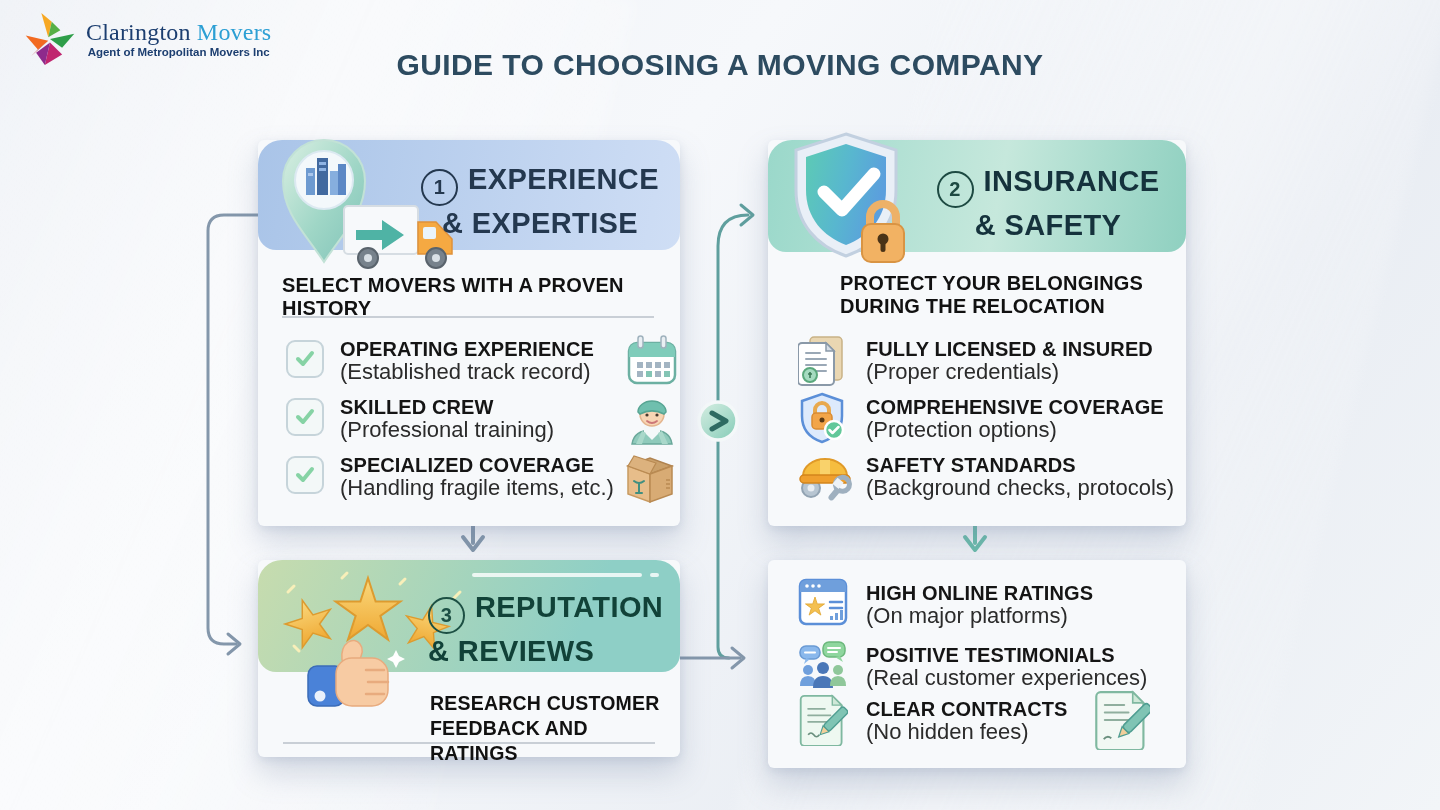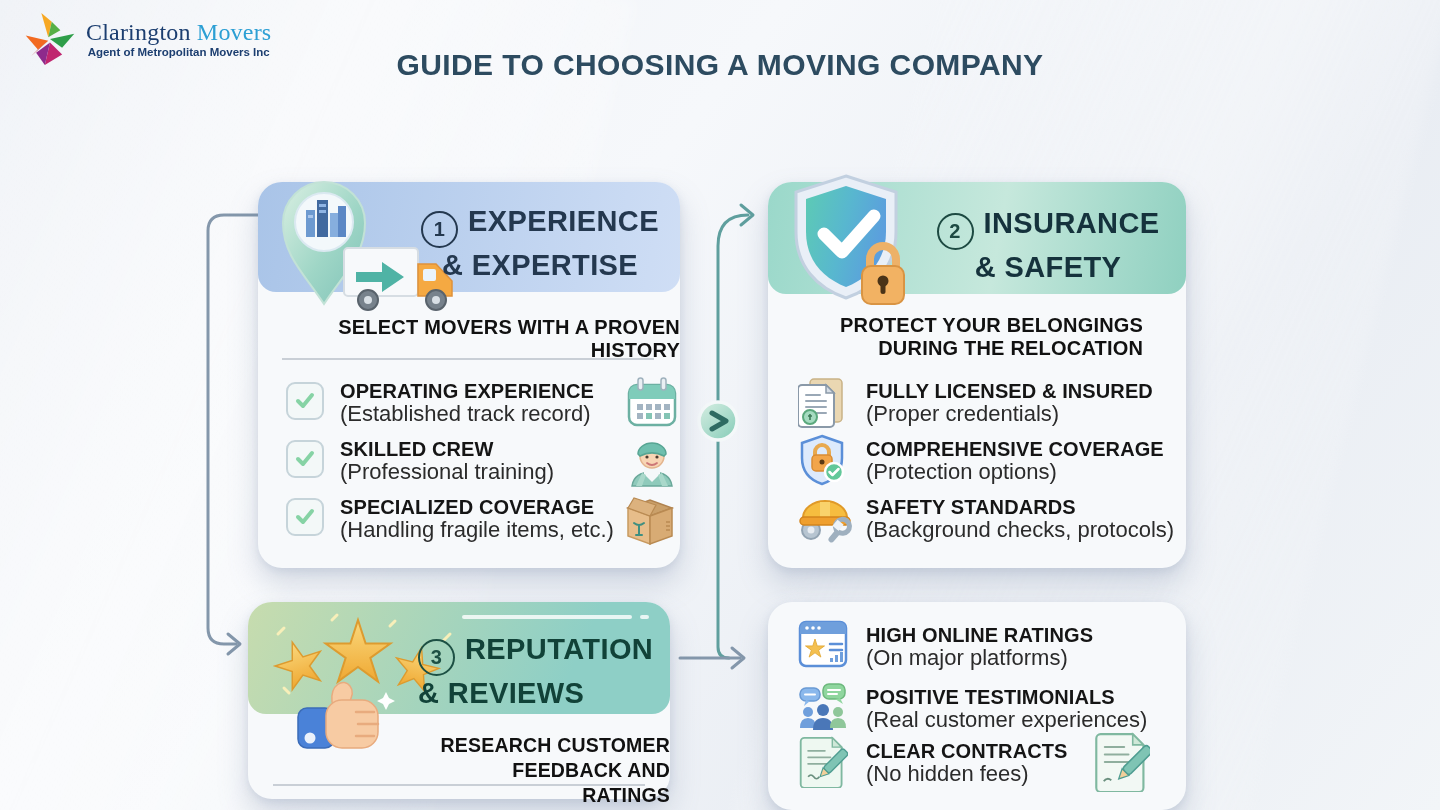--- a/index.html
+++ b/index.html
@@ -16,42 +16,42 @@
   .brandline{font-family:"Liberation Serif",serif;font-size:24px;letter-spacing:.2px;}
   .brand1{color:var(--brand-navy);}
   .brand2{color:var(--brand-blue);}
   .tagline{font-size:11.5px;font-weight:bold;color:var(--brand-navy);margin-top:3px;text-align:center;}
 
   
   .pageTitle{position:absolute;top:48px;left:720px;transform:translateX(-50%);
     font-size:30px;font-weight:800;letter-spacing:.4px;color:var(--page-title);white-space:nowrap;}
 
   
-  .card{position:absolute;background:#f7f9fb;border-radius:24px;
-    box-shadow:0 16px 30px rgba(110,130,160,.28),0 3px 8px rgba(110,130,160,.15);margin-top:42px;}
+  .card{position:absolute;background:#f7f9fb;border-radius:6px;
+    box-shadow:0 16px 30px rgba(110,130,160,.28),0 3px 8px rgba(110,130,160,.15);}
   .banner{position:absolute;left:0;top:0;width:100%;border-radius:24px 24px 18px 18px;}
   .card1{left:258px;top:140px;width:422px;height:386px;}
   .card1 .banner{height:110px;background:linear-gradient(100deg,var(--card1-gradient-start),var(--card1-gradient-end));}
   .card2{left:768px;top:140px;width:418px;height:386px;}
   .card2 .banner{height:112px;background:linear-gradient(100deg,var(--card2-gradient-start),var(--card2-gradient-end) 55%,#8fd0c0);}
-  .card3{left:248px;top:560px;width:422px;height:197px;}
+  .card3{left:258px;top:560px;width:422px;height:197px;}
   .card3 .banner{height:112px;background:linear-gradient(115deg,var(--card3-gradient-start),var(--card3-gradient-end) 75%);}
   .card4{left:768px;top:560px;width:418px;height:208px;}
 
   .bannerTitle{position:absolute;font-weight:800;font-size:29px;line-height:34px;letter-spacing:.4px;}
   .card1 .bannerTitle{left:150px;right:8px;top:22px;text-align:center;color:var(--card1-title);}
   .card2 .bannerTitle{left:150px;right:8px;top:24px;text-align:center;color:var(--card2-title);}
   .card3 .bannerTitle{left:170px;top:30px;text-align:left;color:var(--card3-title);}
   .numCircle{display:inline-flex;align-items:center;justify-content:center;width:33px;height:33px;
     border:2.5px solid currentColor;border-radius:50%;font-size:20px;font-weight:800;
     margin-right:10px;vertical-align:-5px;}
   .card2 .numCircle{color:#1d4a42;}
   .card3 .numCircle{color:#1d5044;}
 
-  .cardSub{position:absolute;font-size:20px;font-weight:bold;color:#111;letter-spacing:.2px;line-height:23px;text-align:right;}
+  .cardSub{position:absolute;font-size:20px;font-weight:bold;color:#111;letter-spacing:.2px;line-height:23px;}
   .card1 .cardSub{left:24px;top:134px;}
   .card2 .cardSub{left:72px;top:132px;}
   .divider{position:absolute;height:1.5px;background:#c9cfd6;}
   .card1 .divider{left:24px;right:26px;top:176px;}
   .card3 .divider{left:25px;right:25px;top:182px;}
 
   .row{position:absolute;left:0;width:100%;height:52px;padding-left:20px;}
   .rowTitle{font-size:20px;font-weight:bold;color:var(--item-title);line-height:23px;letter-spacing:.1px;}
   .rowSub{font-size:22px;color:var(--item-subtitle);line-height:22px;}
   .card1 .rowText{position:absolute;left:82px;top:2px;}

